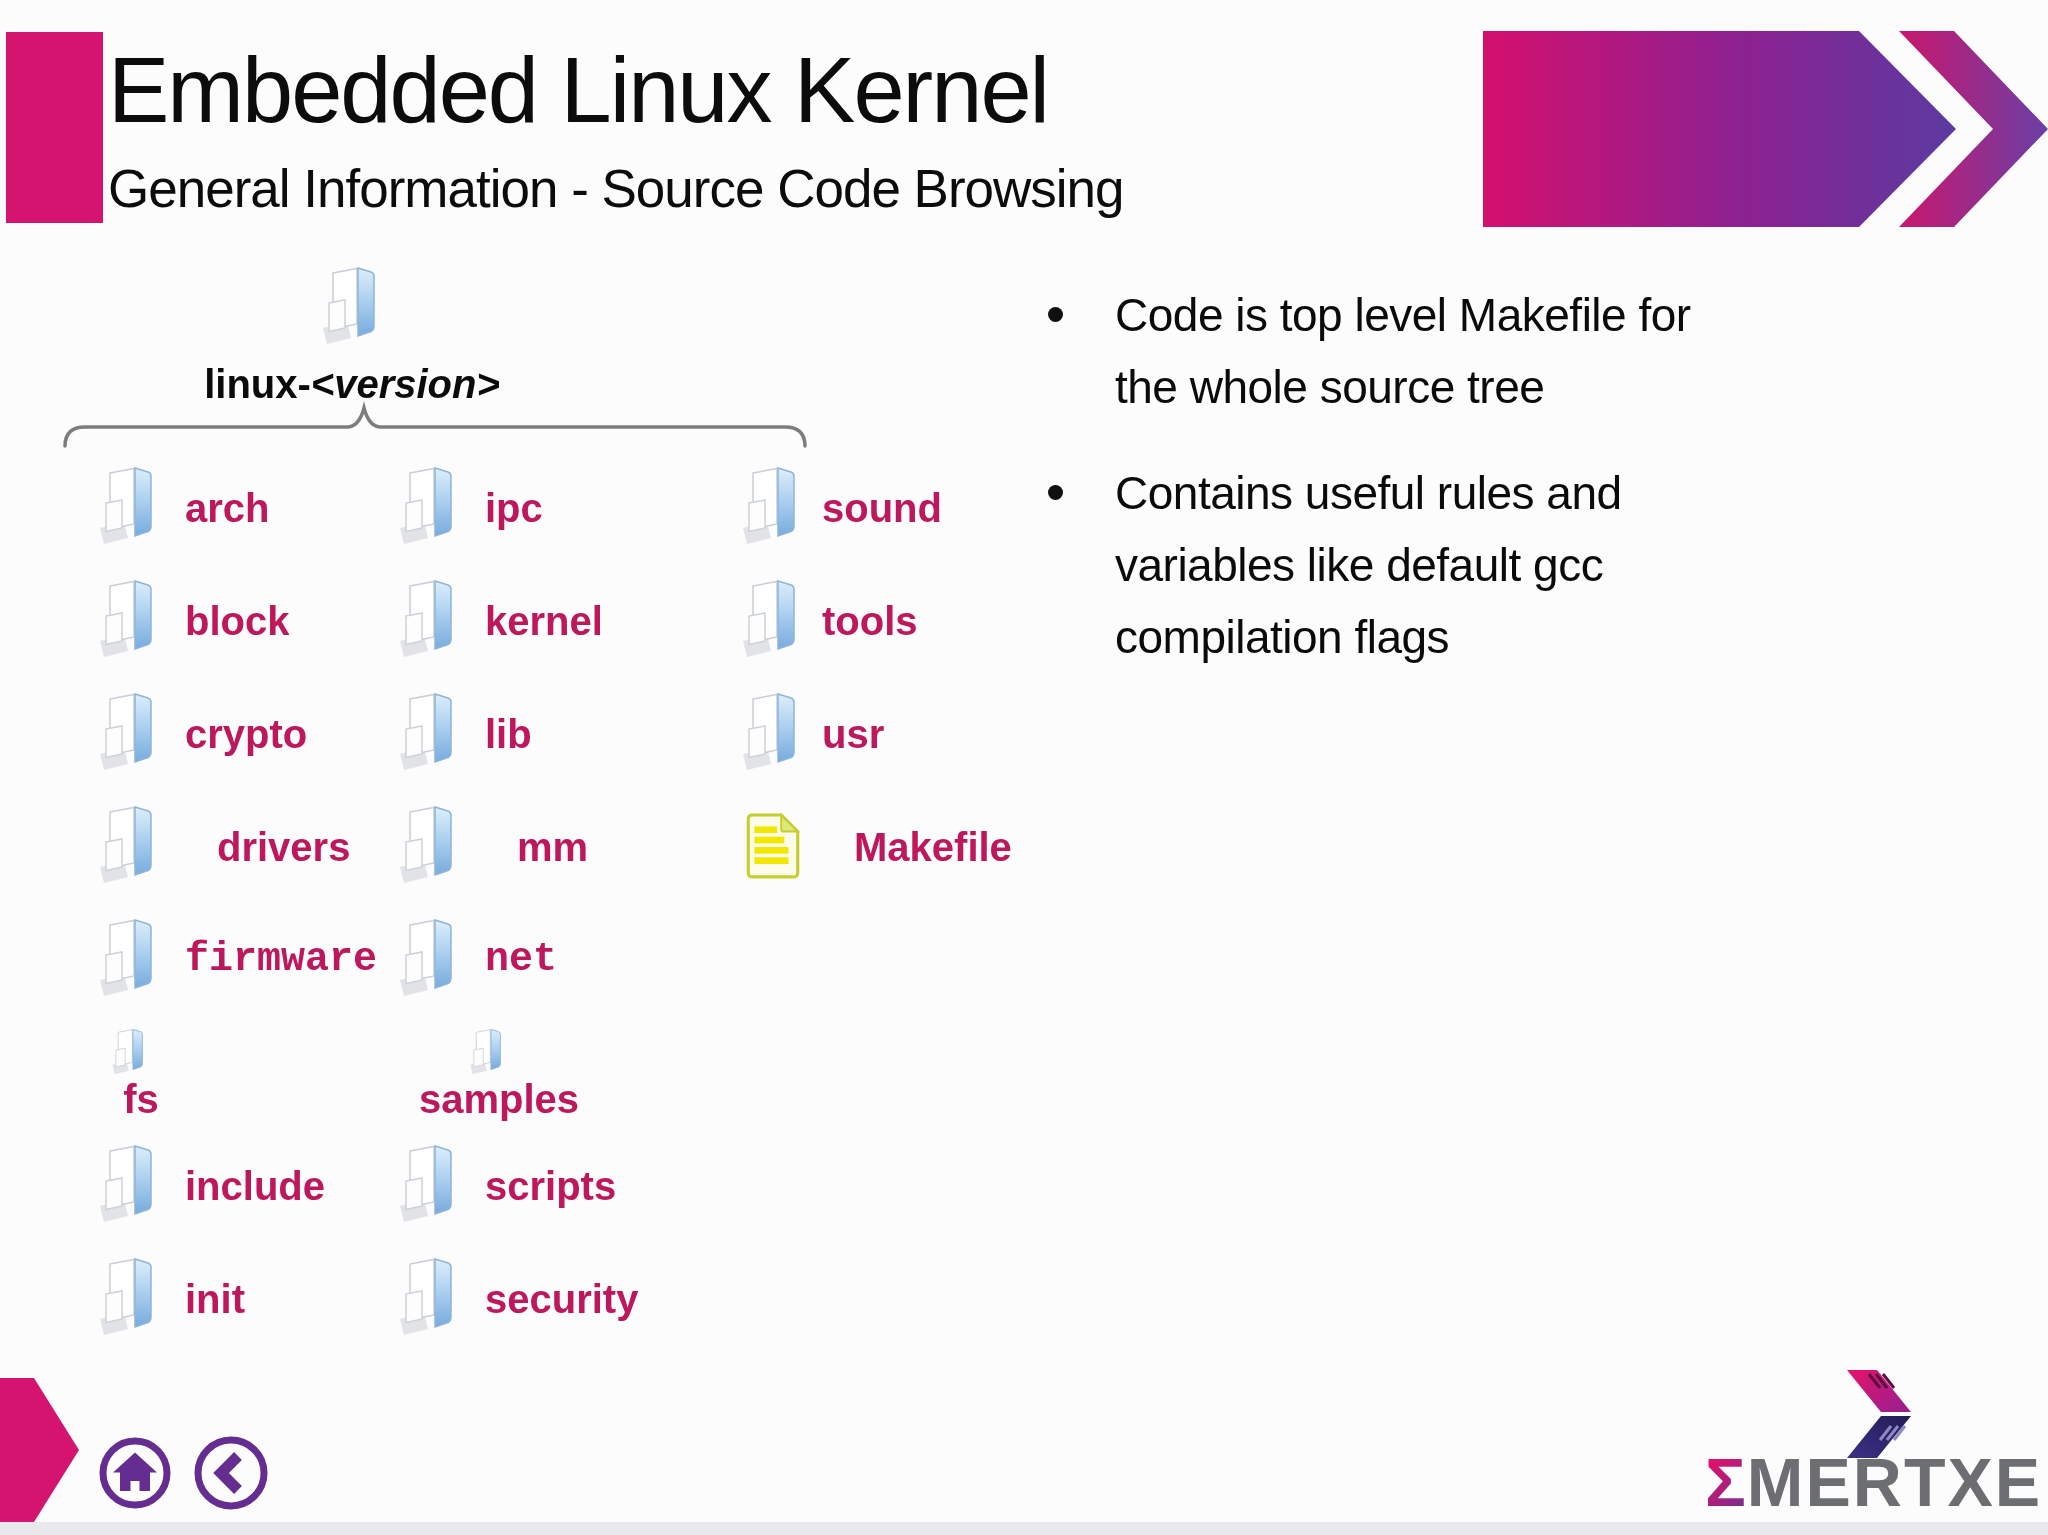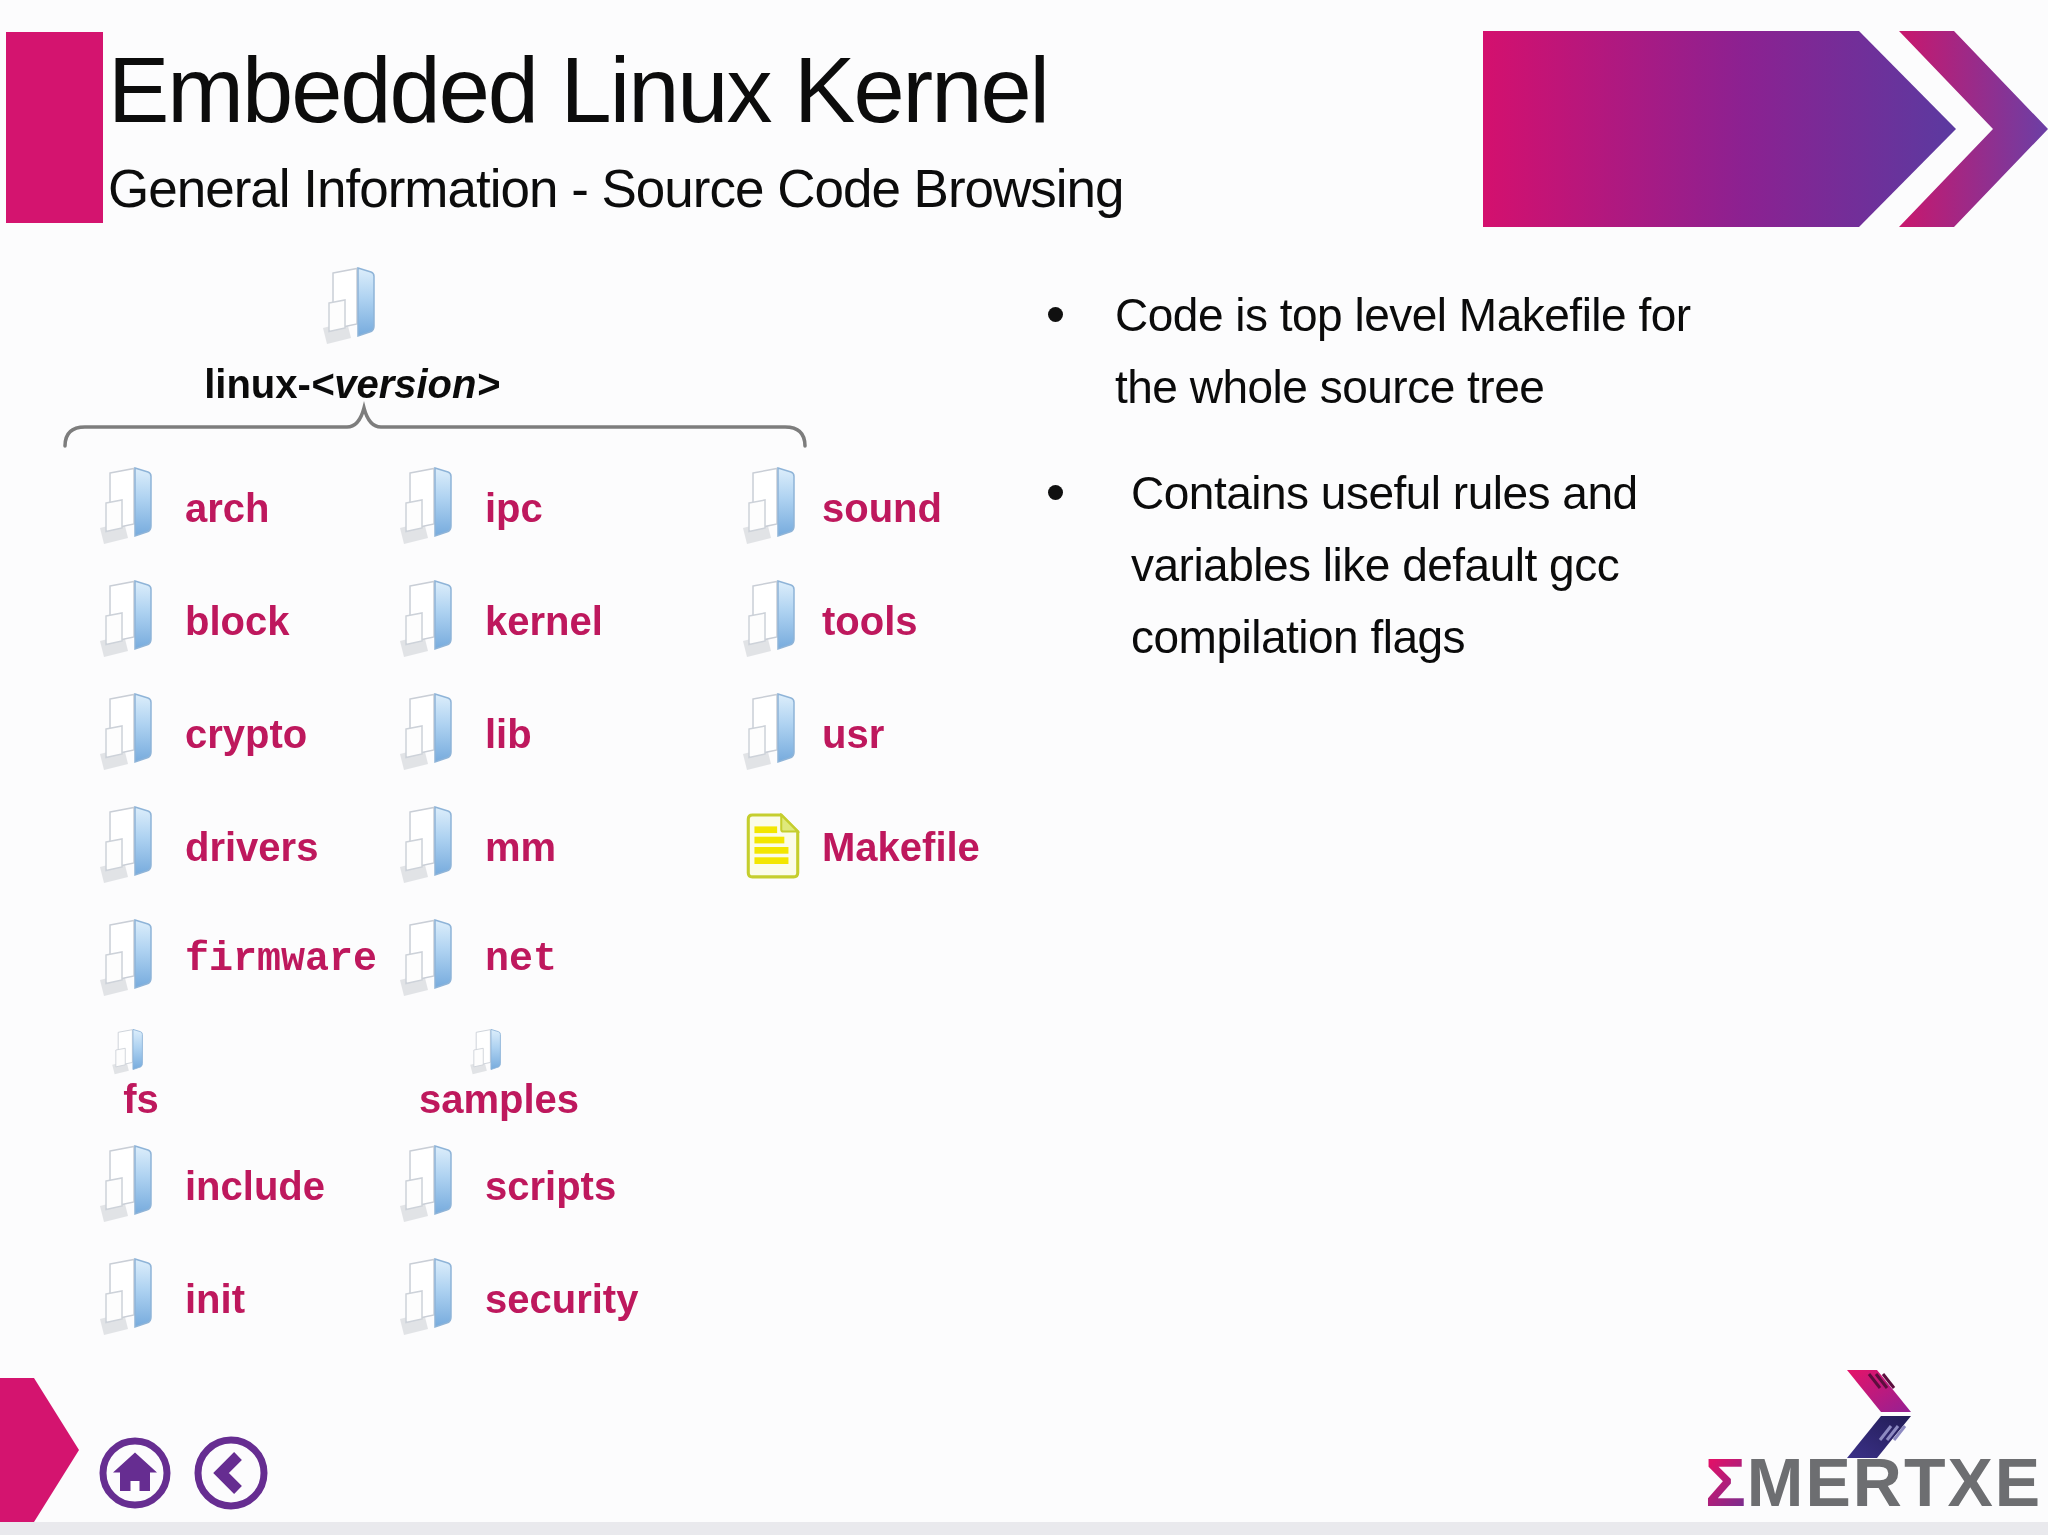--- a/index.html
+++ b/index.html
@@ -22,27 +22,27 @@
   
   .root-icon { left:320px; top:264px; }
   .root-label { left:152px; top:363px; width:400px; text-align:center; font-size:40px; line-height:42px; font-weight:700; white-space:nowrap; }
   .root-label .ver { font-style:italic; }
   .brace { left:60px; top:396px; }
 
   .item { position:absolute; display:flex; align-items:center; height:92px; }
   .item .flabel { margin-left:22px; font-size:40px; line-height:40px; font-weight:700; color:#be185d; white-space:nowrap; }
   .item.c2 .flabel { margin-left:16px; }
   .c0 { left:97px; } .c1 { left:397px; } .c2 { left:740px; }
-  .r0 { top:462px; } .r1 { top:575px; } .r2 { top:688px; } .r3 { top:801px; }
+  .r0 { top:462px; } .r1 { top:575px; } .r2 { top:688px; } .r3 { top:801px;gap:32px; }
   .r4 { top:914px;font-family:Liberation Mono, monospace; } .r5 { top:1027px;flex-direction:column; } .r6 { top:1140px; } .r7 { top:1253px; }
 
   
   .bullets { left:1040px; top:279px; width:830px; list-style:none; }
   .bullets li { display:flex; }
-  .bullets li + li { margin-top:34px;gap:16px; }
+  .bullets li + li { margin-top:34px; }
   .bullets .dot { flex:none; width:15px; height:15px; border-radius:50%; background:#101010; margin:28px 52px 0 8px; }
   .bullets .btext { font-size:46px; line-height:72px; letter-spacing:-0.5px; white-space:pre-line; color:#0b0b0b; }
 
   
   .footer-accent { left:0; top:1378px; }
   .nav-home { left:98px; top:1436px; cursor:pointer; }
   .nav-back { left:193px; top:1435px; cursor:pointer; }
   .logo-icon { left:1831px; top:1366px; }
   .logo-text { left:1705px; top:1452px; font-size:68px; line-height:60px; font-weight:700; letter-spacing:1px; white-space:nowrap; }
   .logo-text .sigma { color:#c01576; }

